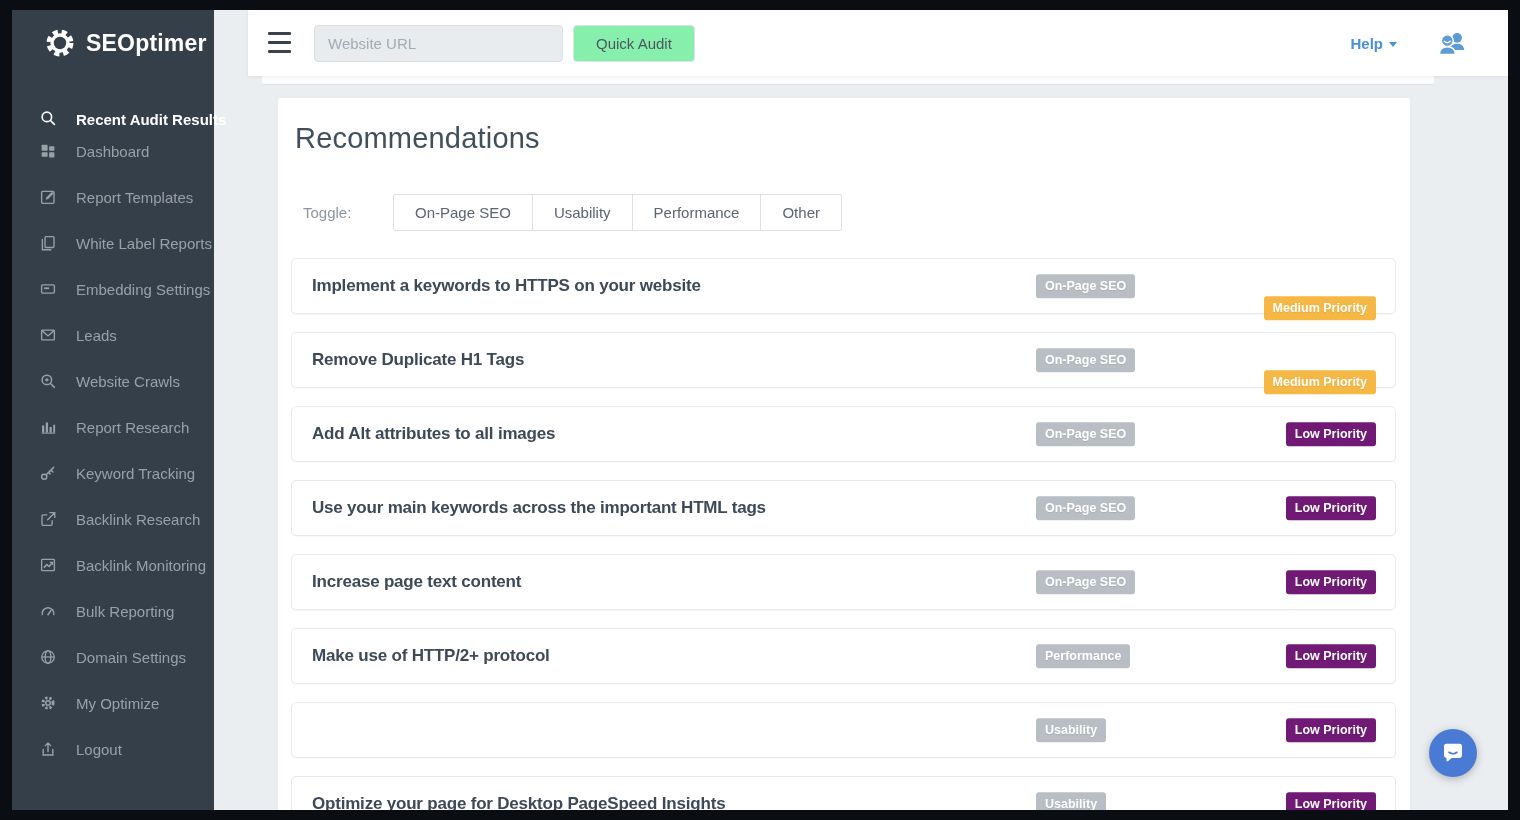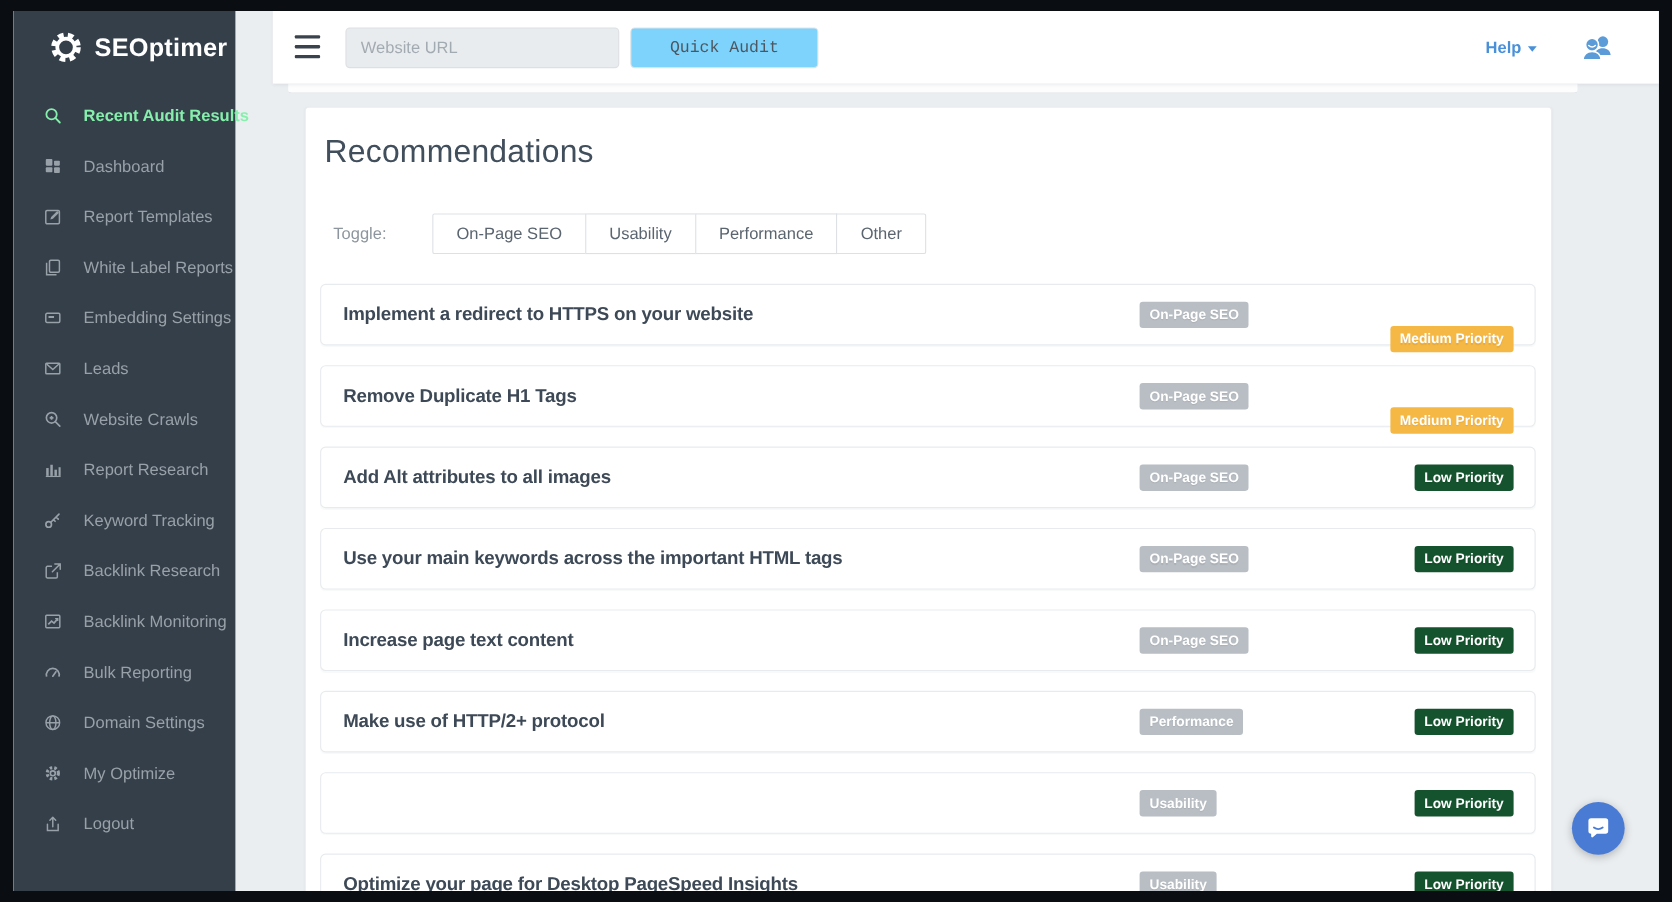--- a/index.html
+++ b/index.html
@@ -7,32 +7,32 @@
   .frame { position:absolute; inset:0; border-style:solid; border-color:#0a0d12; border-width:10px 12px; background:#ebeef1; }
   .app { position:relative; width:100%; height:100%; overflow:hidden; background:#ebeef1; }
 
   
   .sidebar { position:absolute; left:0; top:0; bottom:0; width:202px; background:#353f4a; z-index:5; }
   .logo { height:66px; display:flex; align-items:center; padding-left:31px; }
   .logo-icon { width:34px; height:34px; margin-right:9px; }
   .logo-text { color:#ffffff; font-size:23px; font-weight:700; letter-spacing:.2px; }
   .menu { margin-top:6px; }
   .sb-item { height:46px; display:flex; align-items:center; padding-left:26px; color:#99a1a8; font-size:15px; cursor:pointer; }
-  .sb-item.active { color:#86efac; font-weight:700; }
+  .sb-item.active { color:#ffffff; font-weight:700;align-items:flex-end; }
   .sb-icon { width:20px; height:20px; margin-right:18px; display:inline-flex; align-items:center; justify-content:center; flex:none; }
   .sb-icon svg { width:18px; height:18px; }
   .sb-label { white-space:nowrap; }
 
   
   .topbar { position:absolute; left:236px; right:0; top:0; height:66px; background:#ffffff; box-shadow:0 1px 3px rgba(40,50,60,.08); z-index:4; }
   .hamburger { position:absolute; left:20px; top:22px; width:23px; height:21px; display:flex; flex-direction:column; justify-content:space-between; cursor:pointer; }
   .hamburger span { display:block; height:3.2px; background:#3a434d; border-radius:1px; }
   .url-input { position:absolute; left:66px; top:15px; width:249px; height:37px; background:#e9ecee; border:1px solid #dcdfe3; border-radius:4px; padding:0 13px; font-size:15px; color:#a21caf; font-family:inherit; }
   .url-input::placeholder { color:#a3abb2; }
-  .quick-audit { position:absolute; left:325px; top:15px; height:37px; padding:0 35px; background:#7dd3fc; border:1px solid #dfe3e6; border-radius:4px; font-size:15px; color:#4d5761; font-family:Liberation Mono, monospace; cursor:pointer; }
+  .quick-audit { position:absolute; left:325px; top:15px; height:37px; padding:0 22px; background:#86efac; border:1px solid #dfe3e6; border-radius:4px; font-size:15px; color:#4d5761; font-family:Liberation Sans, sans-serif; cursor:pointer; }
   .topbar-right { position:absolute; right:40px; top:0; height:66px; display:flex; align-items:center; gap:39px; }
   .help-link { color:#4a90d9; font-size:15px; font-weight:700; cursor:pointer; display:flex; align-items:center; gap:6px; }
   .caret-down { width:0; height:0; border-left:4.5px solid transparent; border-right:4.5px solid transparent; border-top:5px solid #4a90d9; margin-top:2px; }
   .users-btn { cursor:pointer; display:flex; align-items:center; }
 
   
   .prev-card-sliver { position:absolute; left:250px; right:74px; top:66px; height:9px; background:#fdfdfe; border-bottom:1px solid #dee2e6; border-radius:0 0 3px 3px; }
   .card { position:absolute; left:265px; top:87px; width:1134px; height:760px; background:#ffffff; border:1px solid #eaedf0; border-radius:4px; box-shadow:0 1px 2px rgba(40,50,60,.04); }
   .card-title { position:absolute; left:17px; top:24px; font-size:29px; font-weight:400; color:#414e5c; letter-spacing:.2px; }
   .toggle-row { position:absolute; left:25px; top:96px; height:37px; display:flex; align-items:center; }
@@ -42,21 +42,21 @@
   .toggle-btn:first-child { margin-left:0; border-radius:2px 0 0 2px; }
   .toggle-btn:last-child { border-radius:0 2px 2px 0; }
 
   .rows { position:absolute; left:13px; right:14px; top:160px; }
   .rec-row { position:relative; height:56px; margin-bottom:18px; background:#ffffff; border:1px solid #e8ebee; border-radius:5px; box-shadow:0 1px 1px rgba(40,50,60,.03); }
   .rec-title { position:absolute; left:20px; top:50%; transform:translateY(-50%); font-size:17px; font-weight:700; color:#3d4956; letter-spacing:-.2px; white-space:nowrap; }
   .badge { display:inline-block; font-size:12.5px; font-weight:700; color:#ffffff; padding:6px 9px 5px; border-radius:3px; line-height:1; white-space:nowrap; text-shadow:0 1px 1px rgba(0,0,0,.08); }
   .badge-cat { position:absolute; left:744px; top:50%; transform:translateY(-50%); background:#b8bec4; }
   .badge-pri { position:absolute; right:19px; top:50%; transform:translateY(-50%); }
   .badge-pri.medium { background:#f6b844;margin-top:22px; }
-  .badge-pri.low { background:#14532d; }
+  .badge-pri.low { background:#701a75; }
 
   
   .chat-widget { position:absolute; right:31px; bottom:33px; width:48px; height:48px; border-radius:50%; background:#4a7bd4; display:flex; align-items:center; justify-content:center; box-shadow:0 2px 8px rgba(0,0,0,.25); cursor:pointer; z-index:9; }
 </style>
 </head>
 <body>
 
 <div class="frame">
 <div class="app">
 
@@ -255,21 +255,21 @@
       <span class="toggle-label">Toggle:</span>
     </div>
     <div class="toggle-buttons">
           <button class="toggle-btn">On-Page SEO</button>
           <button class="toggle-btn">Usability</button>
           <button class="toggle-btn">Performance</button>
           <button class="toggle-btn">Other</button>
         </div>
     <div class="rows">
           <div class="rec-row">
-    <span class="rec-title">Implement a redirect to HTTPS on your website</span>
+    <span class="rec-title">Implement a keywords to HTTPS on your website</span>
     <span class="badge badge-cat">On-Page SEO</span>
     <span class="badge badge-pri medium">Medium Priority</span>
   </div>
           <div class="rec-row">
     <span class="rec-title">Remove Duplicate H1 Tags</span>
     <span class="badge badge-cat">On-Page SEO</span>
     <span class="badge badge-pri medium">Medium Priority</span>
   </div>
           <div class="rec-row">
     <span class="rec-title">Add Alt attributes to all images</span>

